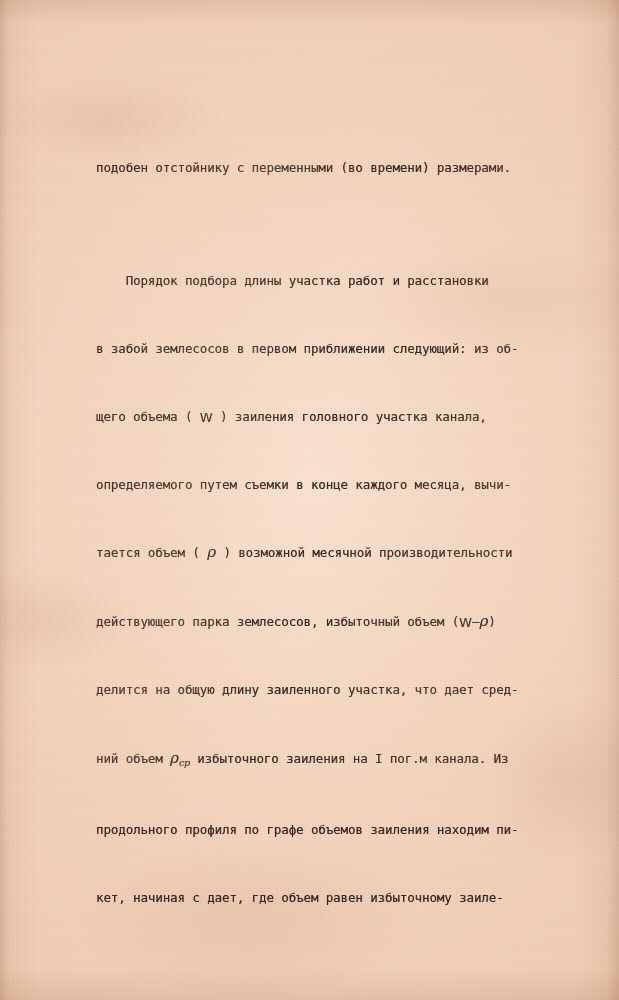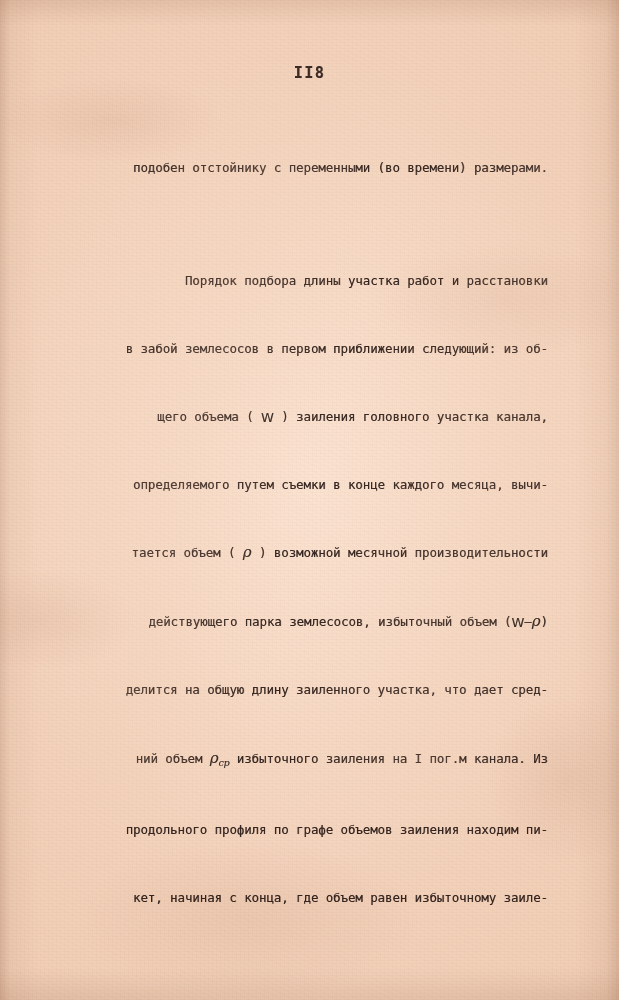--- a/index.html
+++ b/index.html
@@ -111,21 +111,20 @@
   }
 
   .para {
     margin: 0;
     white-space: pre-wrap;
   }
 
   .ln {
     display: block;
     white-space: pre;
-    text-align: right;
   }
 
   
   .hand {
     font-family: "DejaVu Serif", serif;
     font-style: italic;
     font-size: 15px;
     color: #2e2420;
     letter-spacing: 0;
     text-shadow: 0.3px 0.3px 0.3px rgba(60,40,35,0.4);
@@ -163,39 +162,38 @@
   }
 </style>
 </head>
 <body>
 
 <div id="page">
 
   <div id="grain"></div>
   <div id="blotches"></div>
 
-  <div id="folio">II8</div>
 
   <div id="body-text">
 
     <p class="para">
       <span class="ln">подобен отстойнику с переменными (во времени) размерами.</span>
     </p>
 
     <p class="para">
       <span class="ln">    Порядок подбора длины участка работ и расстановки</span>
       <span class="ln">в забой землесосов в первом приближении следующий: из об-</span>
       <span class="ln">щего объема ( <span class="hand hand-w">W</span> ) заиления головного участка канала,</span>
       <span class="ln">определяемого путем съемки в конце каждого месяца, вычи-</span>
       <span class="ln">тается объем ( <span class="hand">ρ</span> ) возможной месячной производительности</span>
       <span class="ln">действующего парка землесосов, избыточный объем (<span class="hand hand-w">W</span>–<span class="hand">ρ</span>)</span>
       <span class="ln">делится на общую длину заиленного участка, что дает сред-</span>
       <span class="ln">ний объем <span class="hand">ρ<span class="sub">ср</span></span> избыточного заиления на I пог.м канала. Из</span>
       <span class="ln">продольного профиля по графе объемов заиления находим пи-</span>
-      <span class="ln">кет, начиная с конца, где объем равен избыточному заиле-</span>
+      <span class="ln">кет, начиная с дает, где объем равен избыточному заиле-</span>
       
       
       
       
       
       
       
       
       
     </p>

